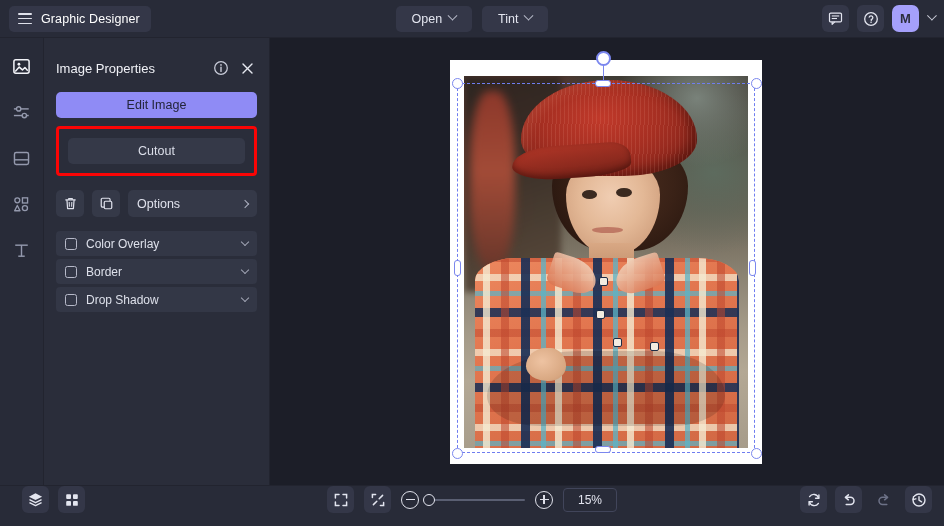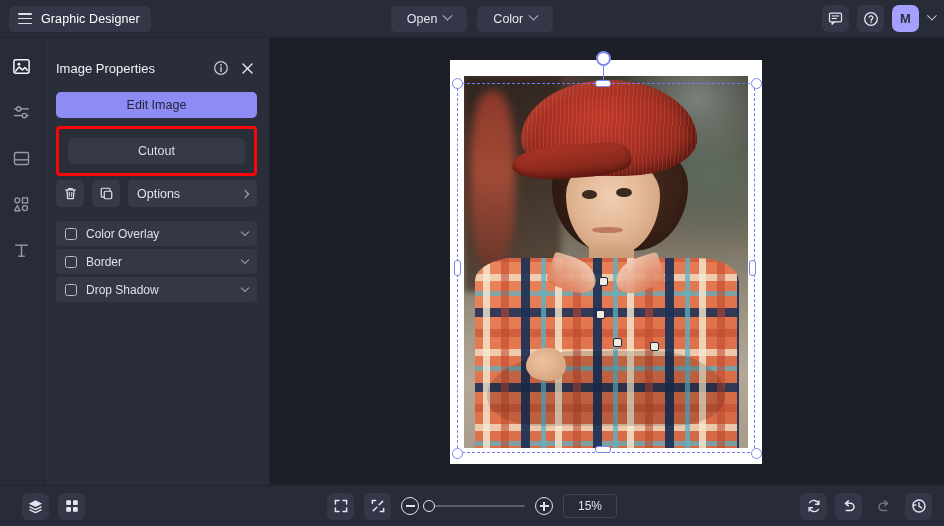--- a/index.html
+++ b/index.html
@@ -75,21 +75,21 @@
   .btn {
     width: 100%; height: 26px; border: none; border-radius: 5px;
     font-family: inherit; font-size: 12.5px; cursor: pointer;
     display: flex; align-items: center; justify-content: center;
   }
   .btn-primary { background: #8f8bf5; color: #23253a; font-weight: 500; margin-top: 4px; }
   .btn-dark { background: #353948; color: #dcdfea; }
   .row2 { display: flex; gap: 8px; margin-top: 8px; }
   .cutout-wrap { margin-top: 8px; border: 3px solid #fb0505; border-radius: 4px; padding: 9px; }
 
-  .tools-row { display: flex; gap: 8px; margin-top: 4px; align-items: center; }
+  .tools-row { display: flex; gap: 8px; margin-top: 14px; align-items: center; }
   .tool-sq { width: 28px; height: 27px; background: #353948; border-radius: 5px; display: flex; align-items: center; justify-content: center; cursor: pointer; flex: 0 0 28px; }
   .options-btn {
     flex: 1; height: 27px; background: #353948; border-radius: 5px;
     display: flex; align-items: center; padding: 0 9px; cursor: pointer;
     color: #dfe1ec; font-size: 12.5px;
   }
   .chev-r { width: 6px; height: 6px; border-right: 1.4px solid #aeb2c2; border-top: 1.4px solid #aeb2c2; transform: rotate(45deg); margin-left: auto; }
 
   .fx-list { margin-top: 14px; display: flex; flex-direction: column; gap: 3px; }
   .fx {
@@ -195,21 +195,21 @@
   .hdl-pill.left { left: 3.5px; top: 200px; width: 7px; height: 16px; }
   .hdl-pill.right { left: 298.5px; top: 200px; width: 7px; height: 16px; }
   .rot-stem { position: absolute; left: 152.5px; top: 5px; width: 1.6px; height: 18px; background: #7b87ee; }
   .rot-knob { position: absolute; left: 146px; top: -9px; width: 15px; height: 15px; background: #fff;
     border: 2px solid #7b87ee; border-radius: 50%; cursor: pointer; }
 
   
   .bottombar {
     height: 41px; flex: 0 0 41px; background: #282b38;
     border-top: 1px solid #22242f;
-    display: flex; align-items: center; padding: 0 12px; gap: 9px; position: relative;
+    display: flex; padding: 0 12px; gap: 9px; position: relative;
   }
   .bb-left { display: flex; gap: 9px; margin-left: 10px; }
   .bb-center { position: absolute; left: 0; right: 0; display: flex; align-items: center; justify-content: center; gap: 10px; pointer-events: none; }
   .bb-center > * { pointer-events: auto; }
   .slider { width: 96px; height: 2px; background: #5a5f72; border-radius: 2px; position: relative; cursor: pointer; }
   .slider-knob { position: absolute; left: -6px; top: -5px; width: 12px; height: 12px; border: 1.8px solid #e3e5ef; border-radius: 50%; background: #282b38; cursor: pointer; }
   .zoom-val { min-width: 54px; height: 24px; border: 1px solid #41455a; border-radius: 4px;
     display: flex; align-items: center; justify-content: center; color: #e3e5ef; font-size: 12px; cursor: pointer; }
   .bb-right { margin-left: auto; display: flex; gap: 8px; }
   .circ { width: 18px; height: 18px; border: 1.6px solid #dfe1ea; border-radius: 50%; position: relative; cursor: pointer; display: inline-block; }
@@ -232,21 +232,21 @@
         </span>
       <span class="brand-title">Graphic Designer</span>
     </div>
 
     <div class="top-center">
       <button class="topbtn">
         <span>Open</span>
         <span class="chev-d"></span>
       </button>
       <button class="topbtn">
-        <span>Color</span>
+        <span>Tint</span>
         <span class="chev-d"></span>
       </button>
     </div>
 
     <div class="top-right">
       <button class="iconbtn">
         <svg width="15" height="15" viewBox="0 0 16 16">
           <rect x="1.6" y="2.2" width="12.8" height="9.4" rx="1.3" fill="none" stroke="#e3e5ef" stroke-width="1.3"></rect>
           <path d="M4.4 11.6 L4.4 14.2 L7.2 11.6" fill="none" stroke="#e3e5ef" stroke-width="1.3" stroke-linejoin="round"></path>
           <line x1="4" y1="5.3" x2="12" y2="5.3" stroke="#e3e5ef" stroke-width="1.2"></line>

